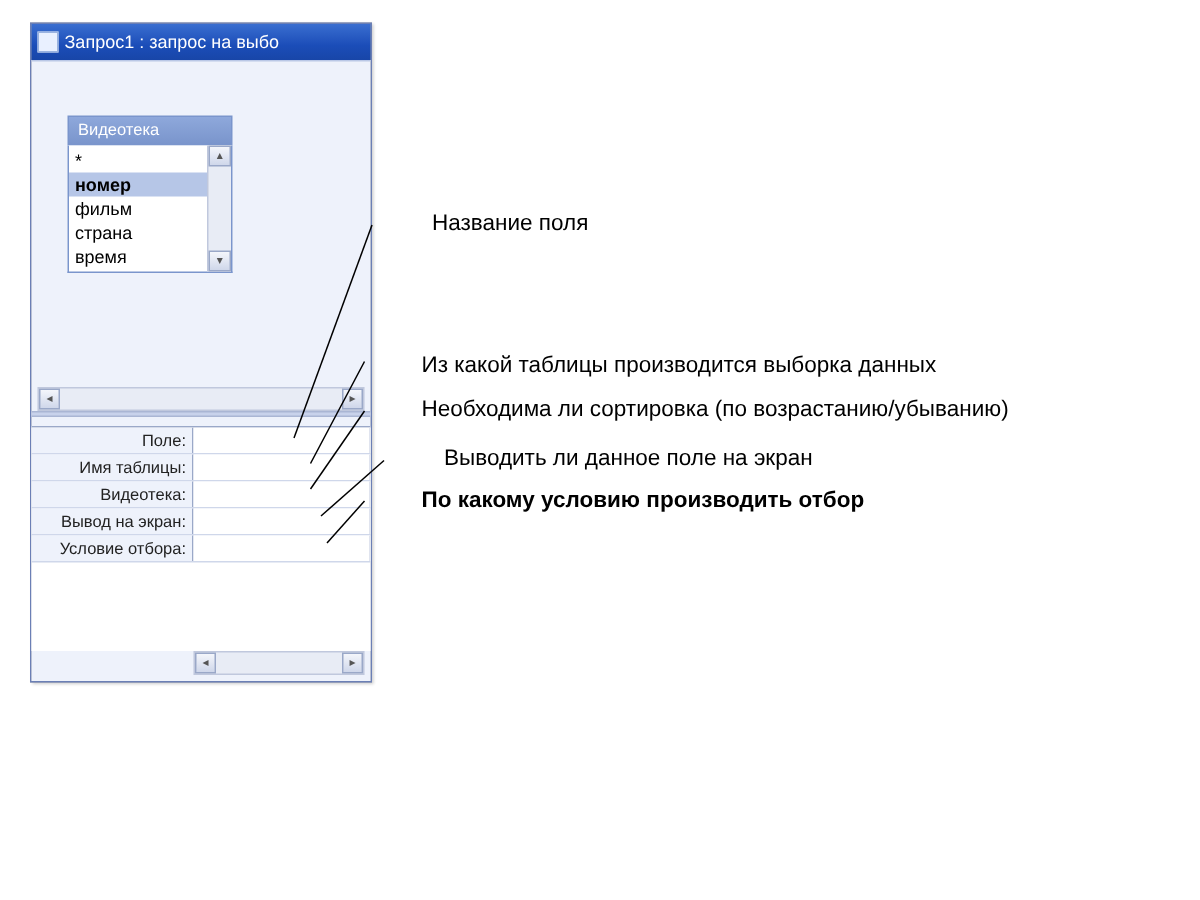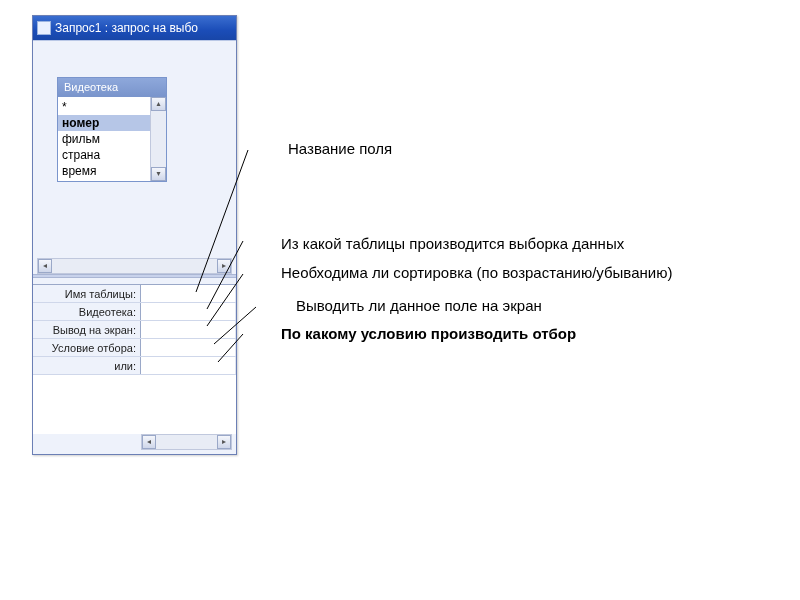--- a/index.html
+++ b/index.html
@@ -9,26 +9,25 @@
     height: 600px;
     background: #fff;
     font-family: Tahoma, Arial, sans-serif;
     position: relative;
     overflow: hidden;
   }
   .outer-frame {
     position: absolute;
     left: 20px;
     top: 15px;
-    width: 205px;
+    width: 228px;
     height: 440px;
     background: #a3a3a3;
     border: 1px solid #6b7fb5;
     box-shadow: 1px 1px 2px rgba(0,0,0,0.2);
-    margin-left: 12px;
   }
   .titlebar {
     height: 24px;
     background: linear-gradient(to bottom, #3a6ed0, #1b4db8 60%, #1846a8);
     color: #fff;
     font-size: 12px;
     display: flex;
     align-items: center;
     padding: 0 4px;
     overflow: hidden;
@@ -226,37 +225,37 @@
     <div class="hscroll-outer">
       <div class="btn">◂</div>
       <div class="track"></div>
       <div class="btn">▸</div>
     </div>
 
     <div class="splitter"></div>
 
     <div class="grid">
       <div class="grid-row">
+        <div class="grid-label">Поле:</div>
+        <div class="grid-cell"></div>
+      </div>
+      <div class="grid-row">
         <div class="grid-label">Имя таблицы:</div>
         <div class="grid-cell"></div>
       </div>
       <div class="grid-row">
         <div class="grid-label">Видеотека:</div>
         <div class="grid-cell"></div>
       </div>
       <div class="grid-row">
         <div class="grid-label">Вывод на экран:</div>
         <div class="grid-cell"></div>
       </div>
       <div class="grid-row">
         <div class="grid-label">Условие отбора:</div>
-        <div class="grid-cell"></div>
-      </div>
-      <div class="grid-row">
-        <div class="grid-label">или:</div>
         <div class="grid-cell"></div>
       </div>
       <div class="grid-rows-spacer"></div>
     </div>
 
     <div class="hscroll-grid">
       <div class="btn">◂</div>
       <div class="track"></div>
       <div class="btn">▸</div>
     </div>

